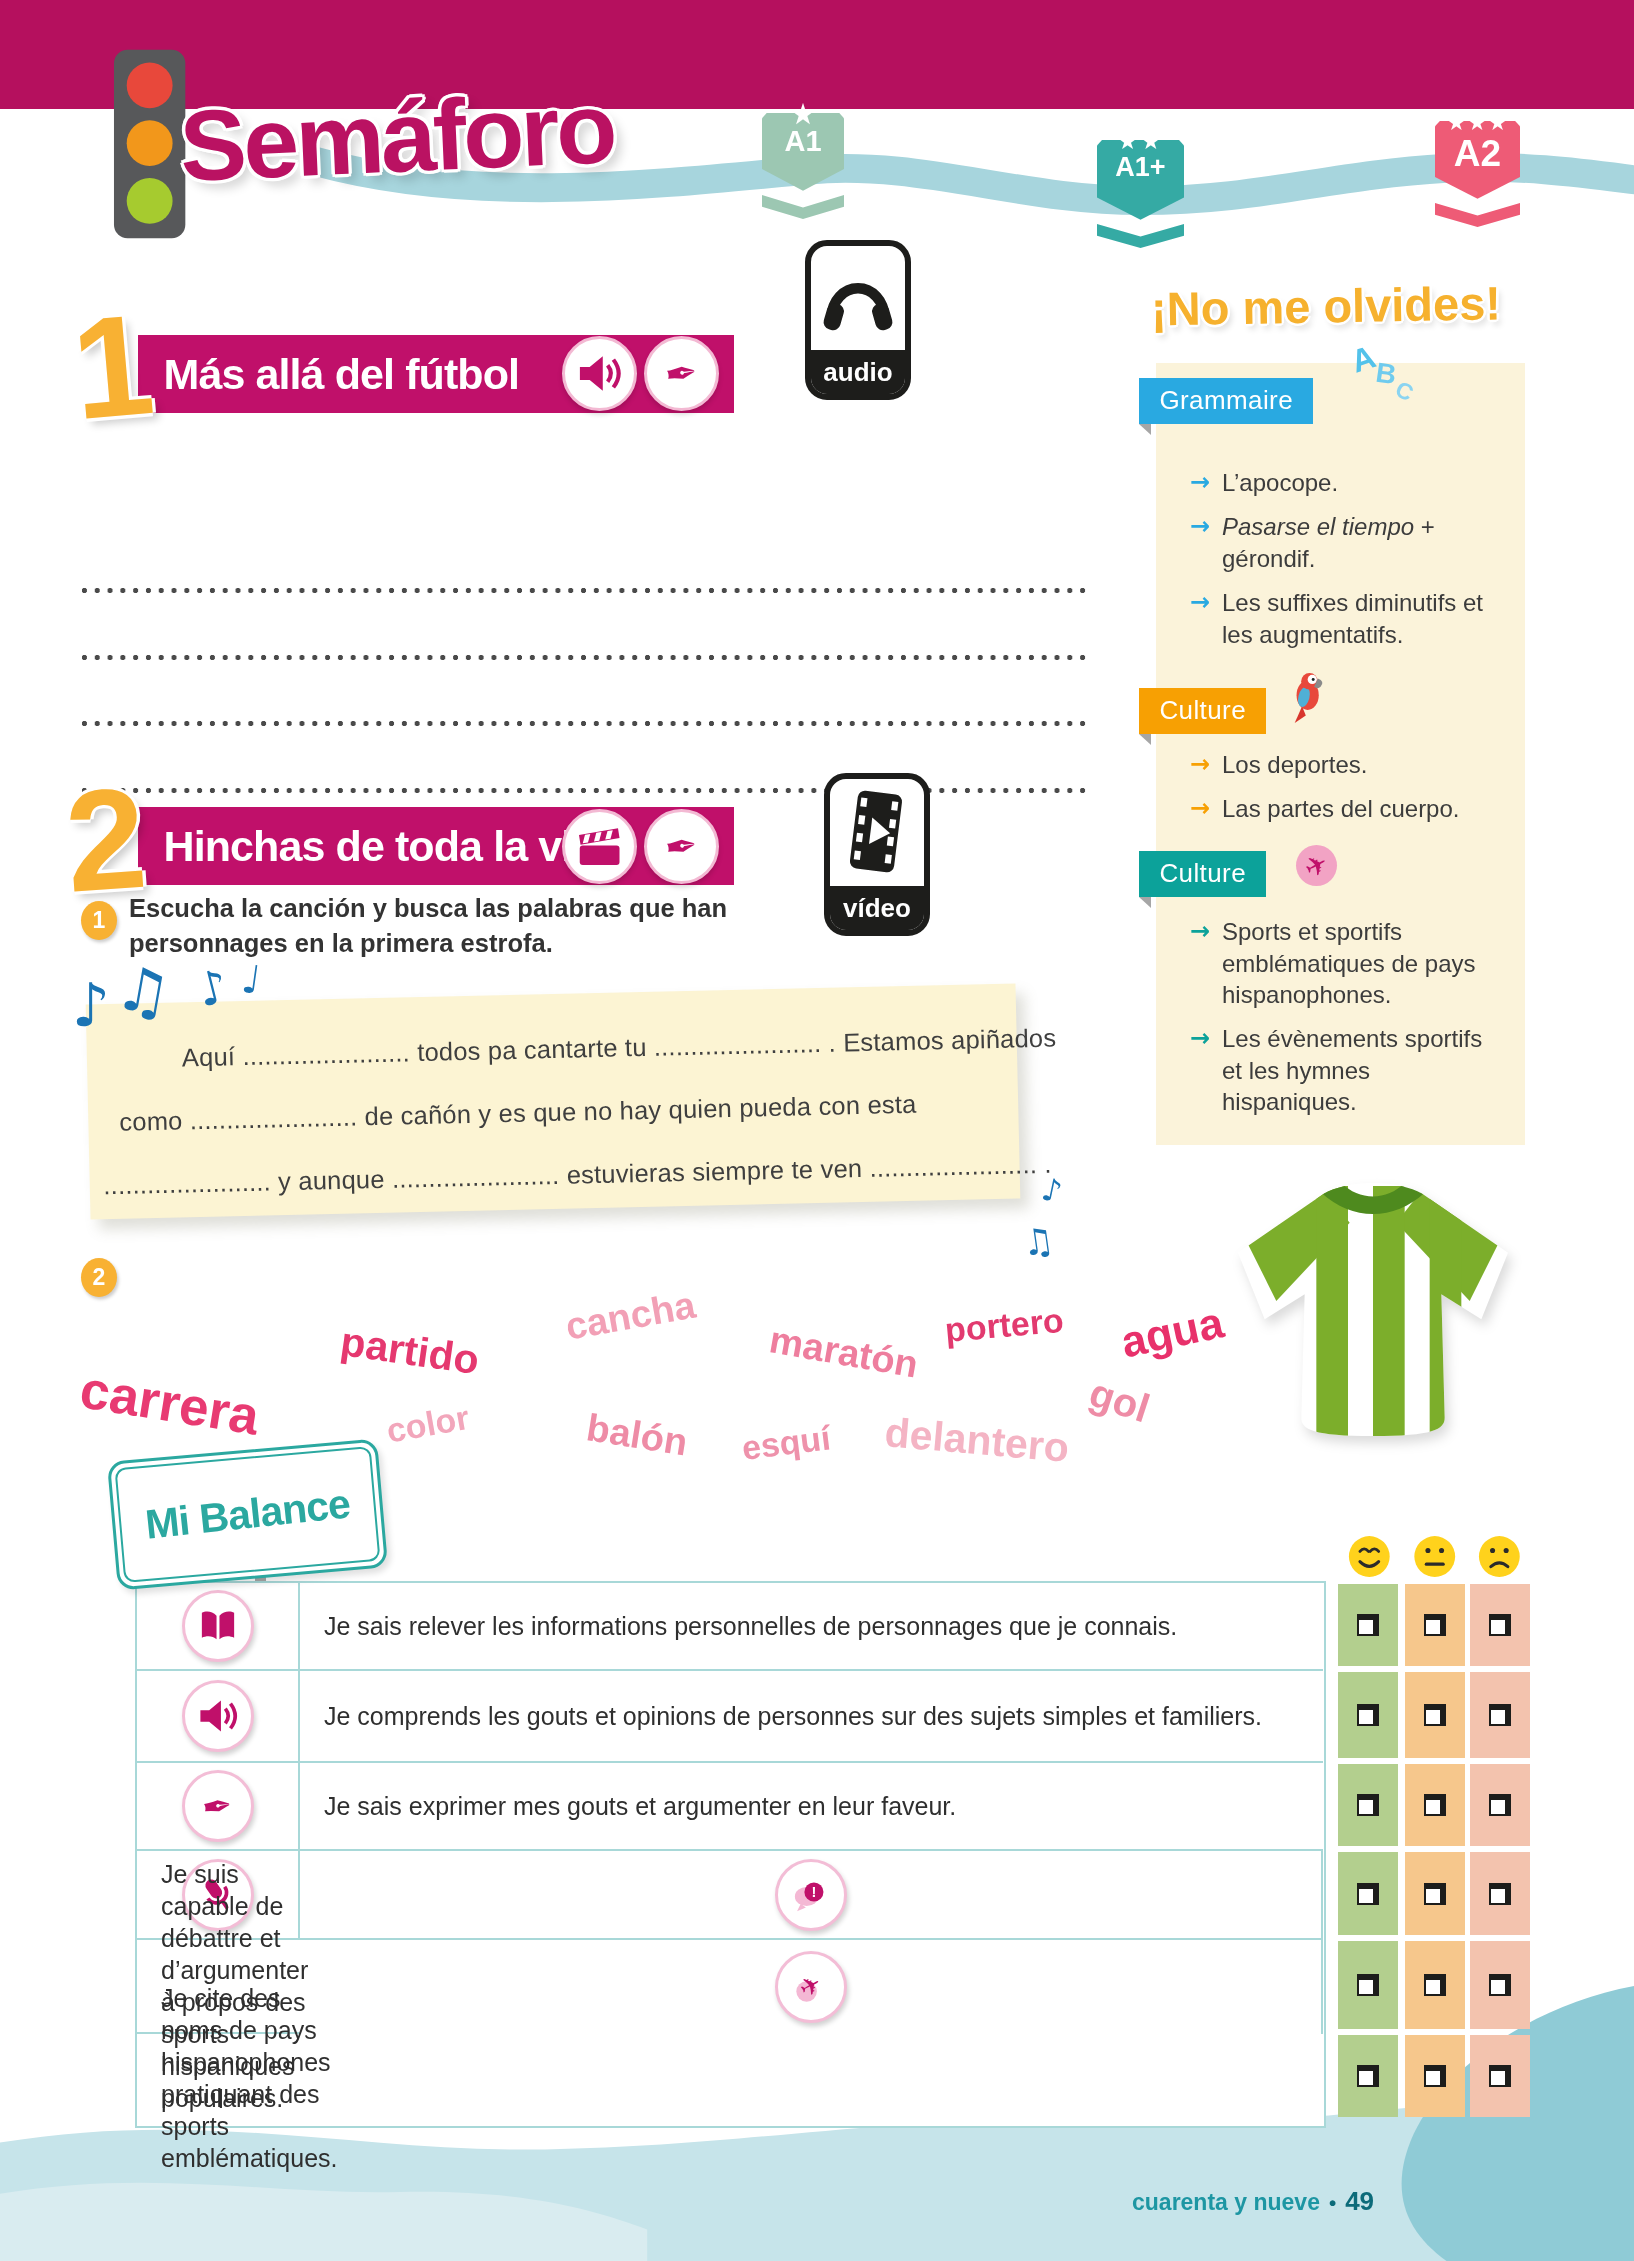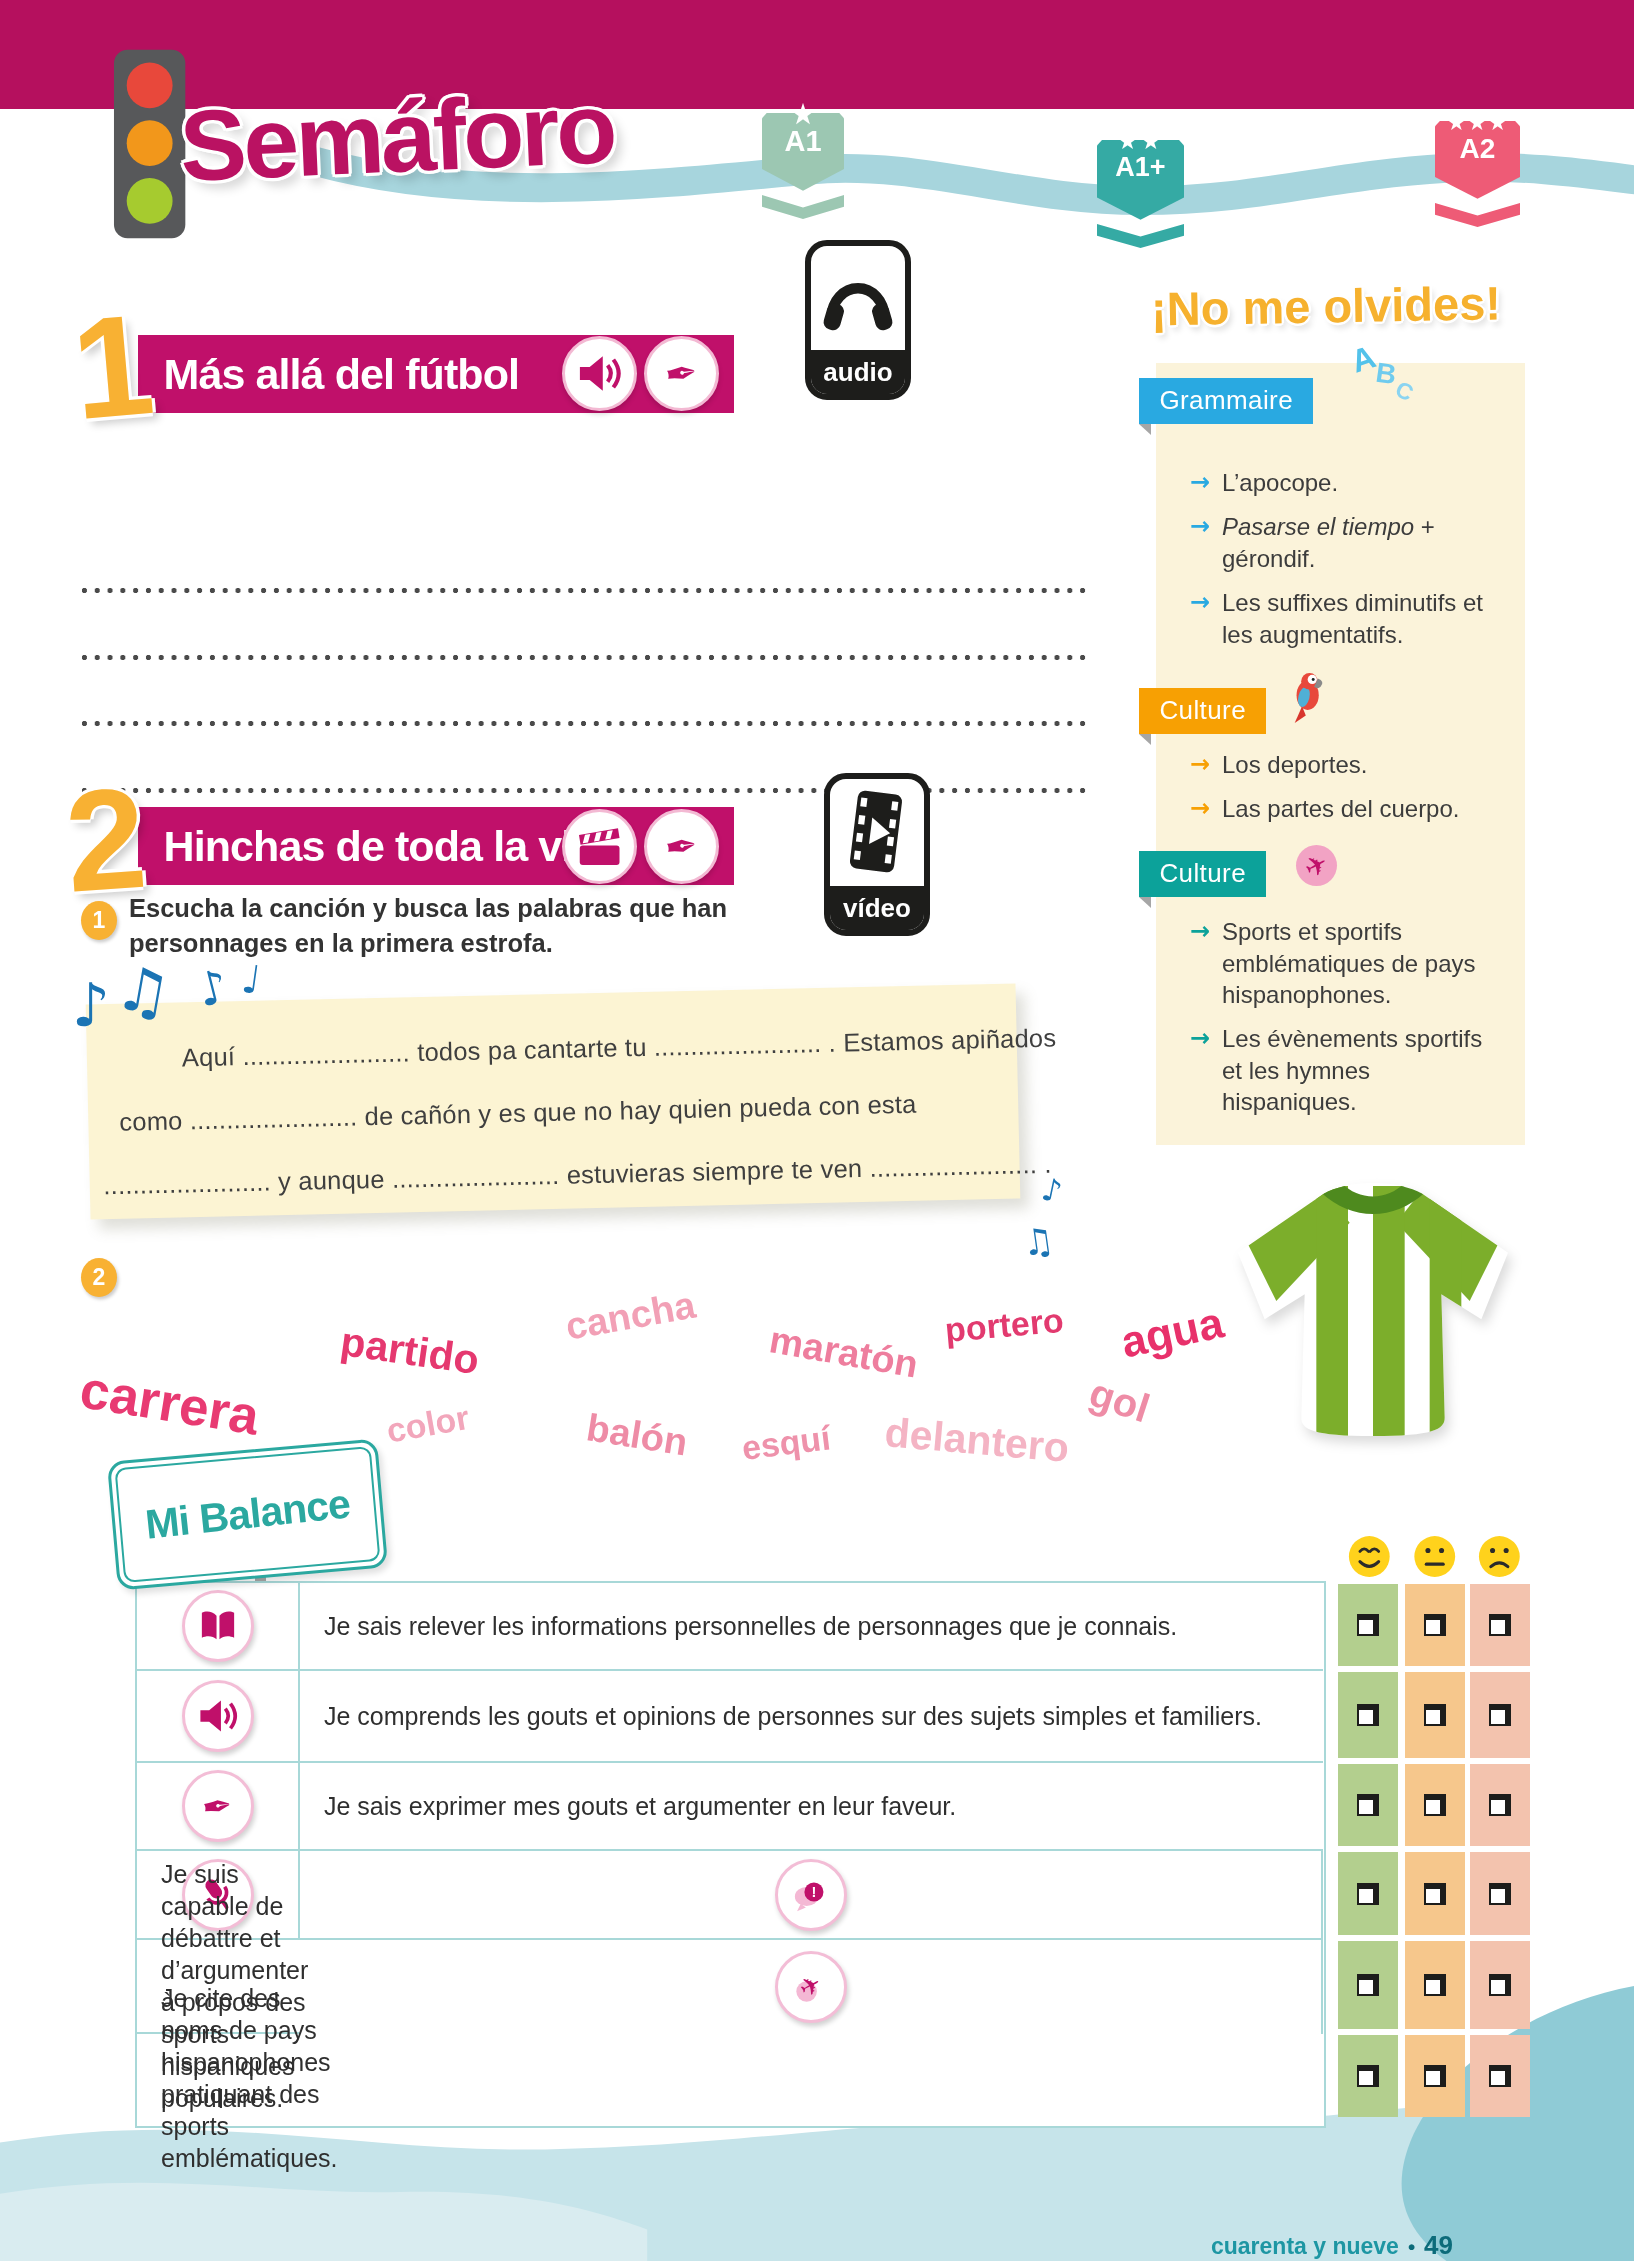--- a/index.html
+++ b/index.html
@@ -101,21 +101,21 @@
   .row-ic{width:72px;height:72px;border-radius:50%;background:#fff;border:3.4px solid #f3bdd6;
       display:flex;align-items:center;justify-content:center;box-shadow:1.7px 3.4px 5.1px rgba(0,0,0,.18);}
   .ccol{position:absolute;top:1581px;display:grid;z-index:2;
       grid-template-rows:88px 92px 88px 89px 94px 88px;}
   .ccell{margin:3.4px 0;display:flex;align-items:center;justify-content:center;}
   .cbx{width:22px;height:22px;background:#fff;border-style:solid;border-color:#1d1d1b;
       border-width:6.8px 6.8px 2.6px 2.6px;}
 
   
   .waves{position:absolute;left:0;top:1938px;z-index:0;}
-  .footer{position:absolute;left:1132px;top:2186px;width:400px;text-align:center;z-index:3;white-space:nowrap;margin-top:44px;}
+  .footer{position:absolute;left:1132px;top:2186px;width:400px;text-align:left;z-index:3;white-space:nowrap;}
   .footer .w{color:#1d96a3;font-weight:bold;font-size:23px;}
   .footer .dot{color:#0c6b7a;font-size:13.6px;vertical-align:2.6px;padding:0 8.5px;}
   .footer .n{color:#0c6b7a;font-weight:bold;font-size:26px;}
 </style>
 </head>
 <body>
 
 <div class="page">
 
   <div class="topbar"></div>
@@ -136,21 +136,21 @@
     <div class="body" style="width:82px;height:78px;background:#9cc7b2;font-size:29px;">A1</div>
     <div class="chev" style="width:82px;height:24px;background:#9cc7b2;"></div>
   </div>
   <div class="badge" style="left:1097px;top:133px;width:87px;">
     <div class="stars" style="font-size:23px;letter-spacing:2.6px;">★★</div>
     <div class="body" style="width:87px;height:80px;background:#35aaa4;font-size:27px;">A1+</div>
     <div class="chev" style="width:87px;height:24px;background:#35aaa4;"></div>
   </div>
   <div class="badge" style="left:1435px;top:114px;width:85px;">
     <div class="stars" style="font-size:22px;letter-spacing:0.9px;">★★★</div>
-    <div class="body" style="width:85px;height:78px;background:#ee5b76;font-size:28px;">A2</div>
+    <div class="body" style="width:85px;height:78px;background:#ee5b76;font-size:37px;">A2</div>
     <div class="chev" style="width:85px;height:24px;background:#ee5b76;"></div>
   </div>
 
   <div class="media-badge" style="left:805px;top:240px;width:106px;height:160px;">
     <div class="art" style="height:104px;">
       <svg width="82" height="82" viewBox="0 0 110 110">
         <path d="M20,80 a35,38 0 0 1 70,0" stroke="#1d1d1b" stroke-width="14" fill="none"></path>
         <rect x="11" y="62" width="23" height="36" rx="10" fill="#1d1d1b" transform="rotate(16 22 80)"></rect>
         <rect x="76" y="62" width="23" height="36" rx="10" fill="#1d1d1b" transform="rotate(-16 88 80)"></rect>
       </svg>

